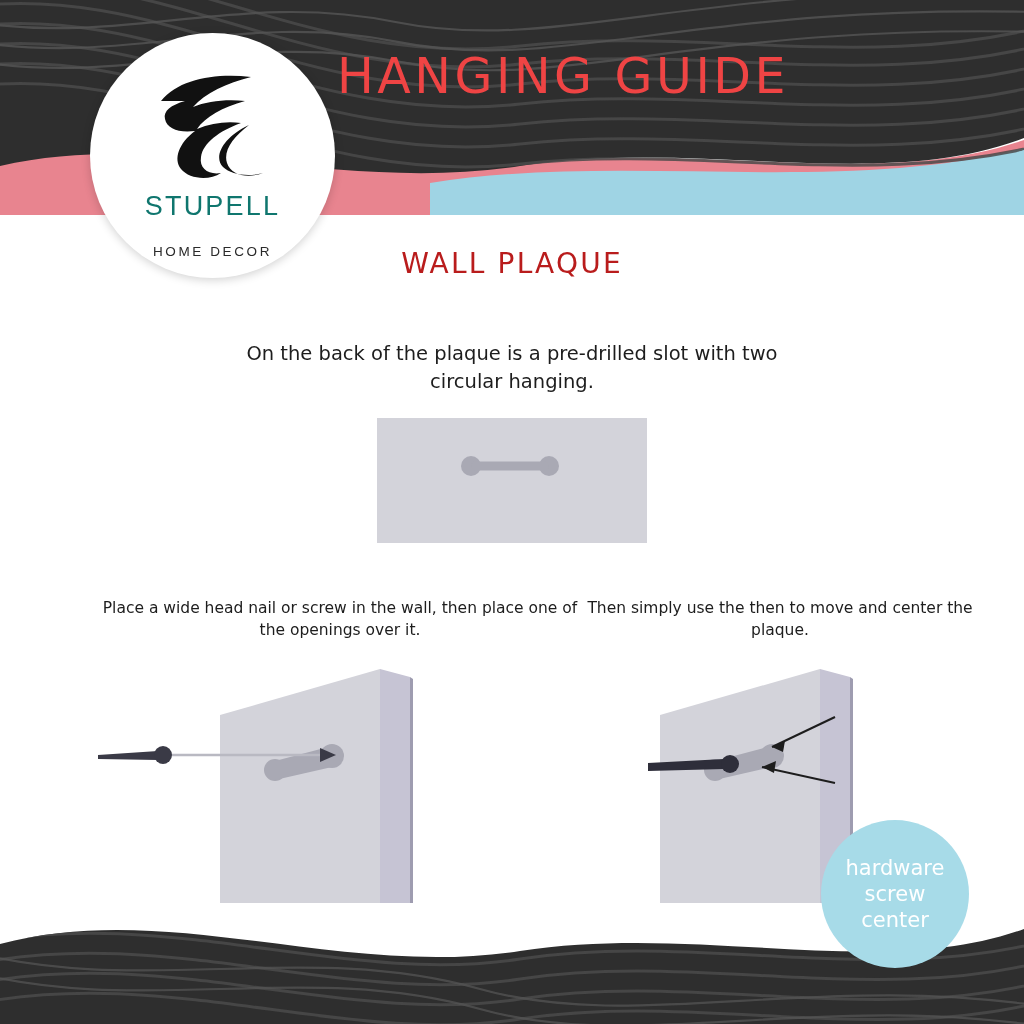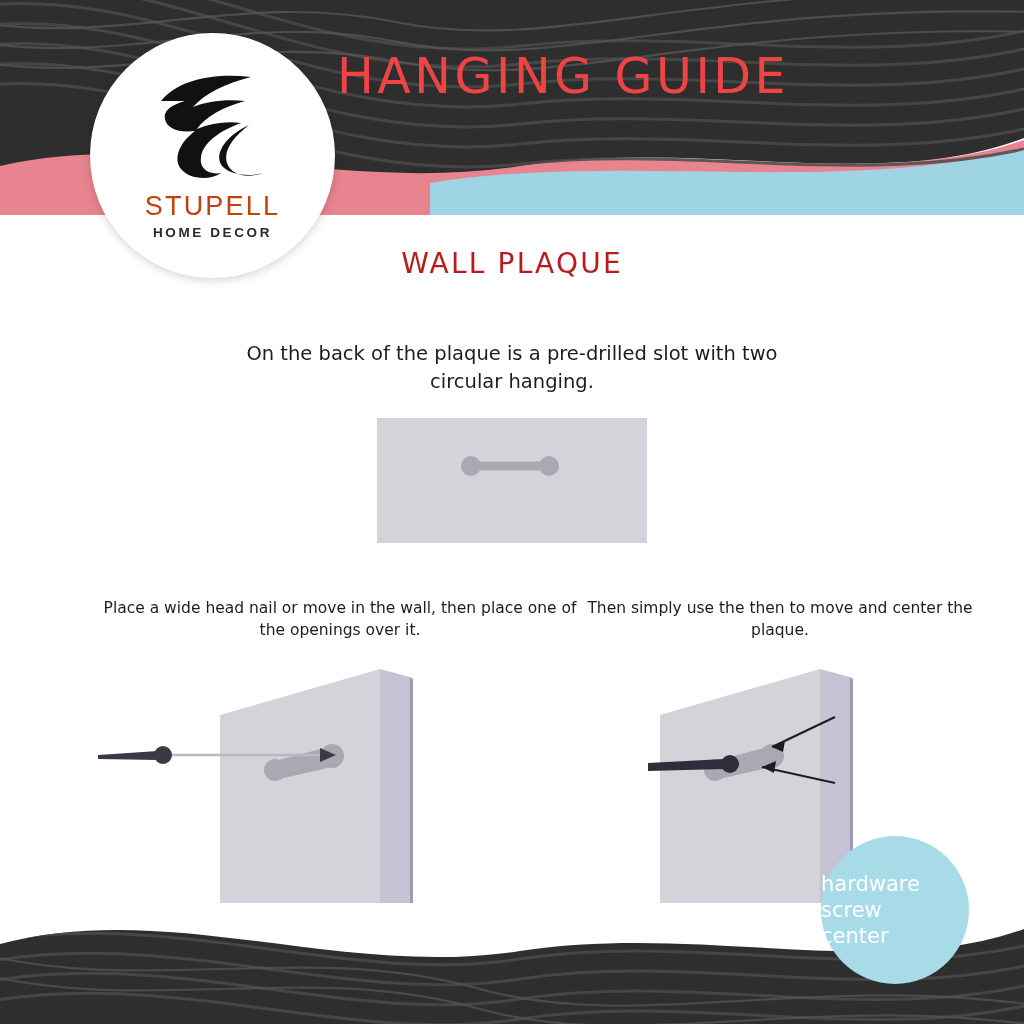--- a/index.html
+++ b/index.html
@@ -41,31 +41,31 @@
     flex-direction: column;
     align-items: center;
     justify-content: flex-start;
     z-index: 6;
   }
   #logo-mark { margin-top: 38px; }
   #logo-name {
     font-family: "Liberation Sans", sans-serif;
     font-size: 27px;
     letter-spacing: 2.2px;
-    color: #c2410c;
+    color: #0f766e;
     margin-top: 6px;
     font-weight: 400;
   }
   #logo-sub {
     font-family: "Liberation Sans", sans-serif;
     font-size: 13.5px;
     letter-spacing: 2.6px;
     color: #2a2a2a;
-    margin-top: 3px;
-    font-weight: 700;
+    margin-top: 22px;
+    font-weight: 400;
   }
 
   
   #guide-title {
     position: absolute;
     left: 0; right: 0;
     top: 48px;
     text-align: center;
     padding-left: 102px;
     font-family: "DejaVu Sans", sans-serif;
@@ -115,28 +115,28 @@
   
   .figure { position: absolute; }
   #fig-back  { left: 377px; top: 418px; }
   #fig-nail  { left: 80px;  top: 655px; }
   #fig-slide { left: 620px; top: 655px; }
 
   
   #hardware-badge {
     position: absolute;
     right: 55px;
-    bottom: 40px;
+    bottom: 56px;
     width: 148px;
     height: 148px;
     border-radius: 50%;
     background: #a7dbe8;
     display: flex;
     flex-direction: column;
-    align-items: flex-start;
+    align-items: center;
     justify-content: center;
     z-index: 7;
     line-height: 1.25;
   }
   #hardware-badge span {
     display: block;
     text-align: center;
     font-family: "DejaVu Sans", sans-serif;
     font-size: 21px;
     color: #ffffff;
@@ -203,21 +203,21 @@
     <svg width="270" height="125" viewBox="0 0 270 125">
       <rect x="0" y="0" width="270" height="125" fill="#d3d3da"></rect>
       <g fill="#a9a9b4">
         <circle cx="94" cy="48" r="10"></circle>
         <circle cx="172" cy="48" r="10"></circle>
         <rect x="94" y="43.5" width="78" height="9" rx="4.5"></rect>
       </g>
     </svg>
   </div>
 
-  <div class="caption" id="caption-left">Place a wide head nail or move in the wall, then place one of the openings over it.</div>
+  <div class="caption" id="caption-left">Place a wide head nail or screw in the wall, then place one of the openings over it.</div>
   <div class="caption" id="caption-right">Then simply use the then to move and center the plaque.</div>
 
   <div class="figure" id="fig-nail">
     <svg width="360" height="260" viewBox="0 0 360 260">
 
       <polygon points="140,60 300,14 300,248 140,248" fill="#d3d3da"></polygon>
       <polygon points="300,14 330,22 330,248 300,248" fill="#c6c4d4"></polygon>
       <polygon points="330,22 333,24 333,248 330,248" fill="#9e9cb0"></polygon>
 
       <g fill="#a9a9b4">

